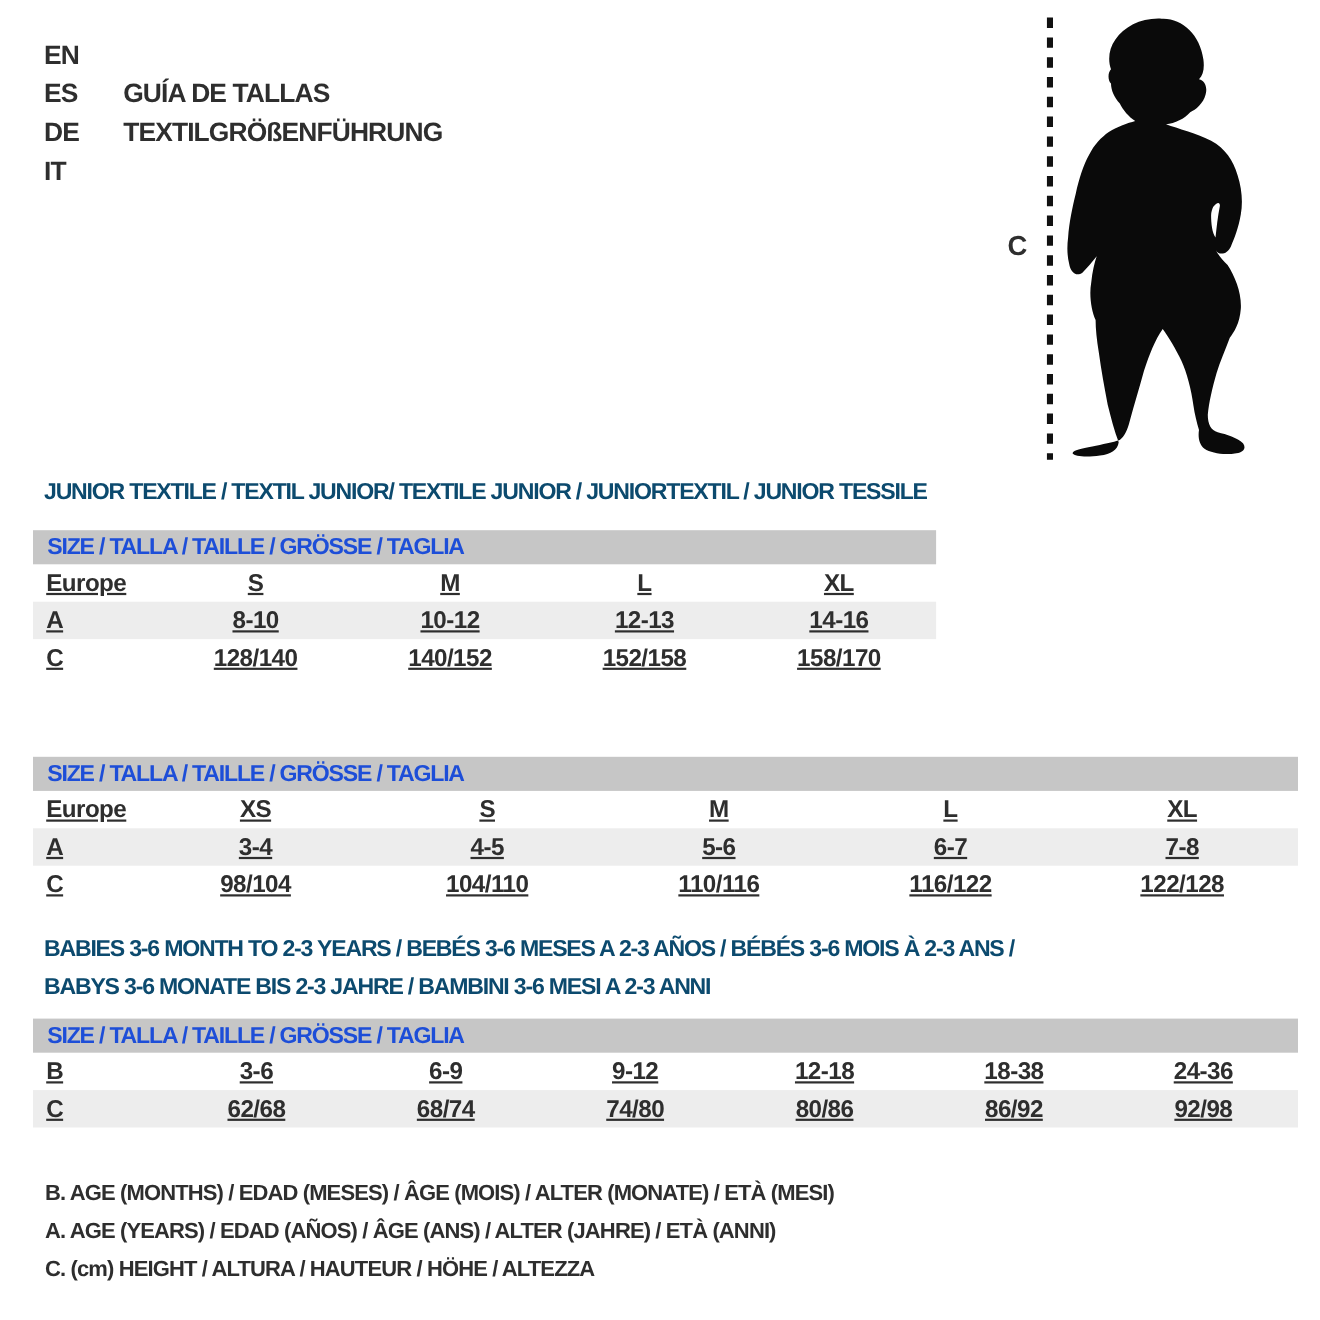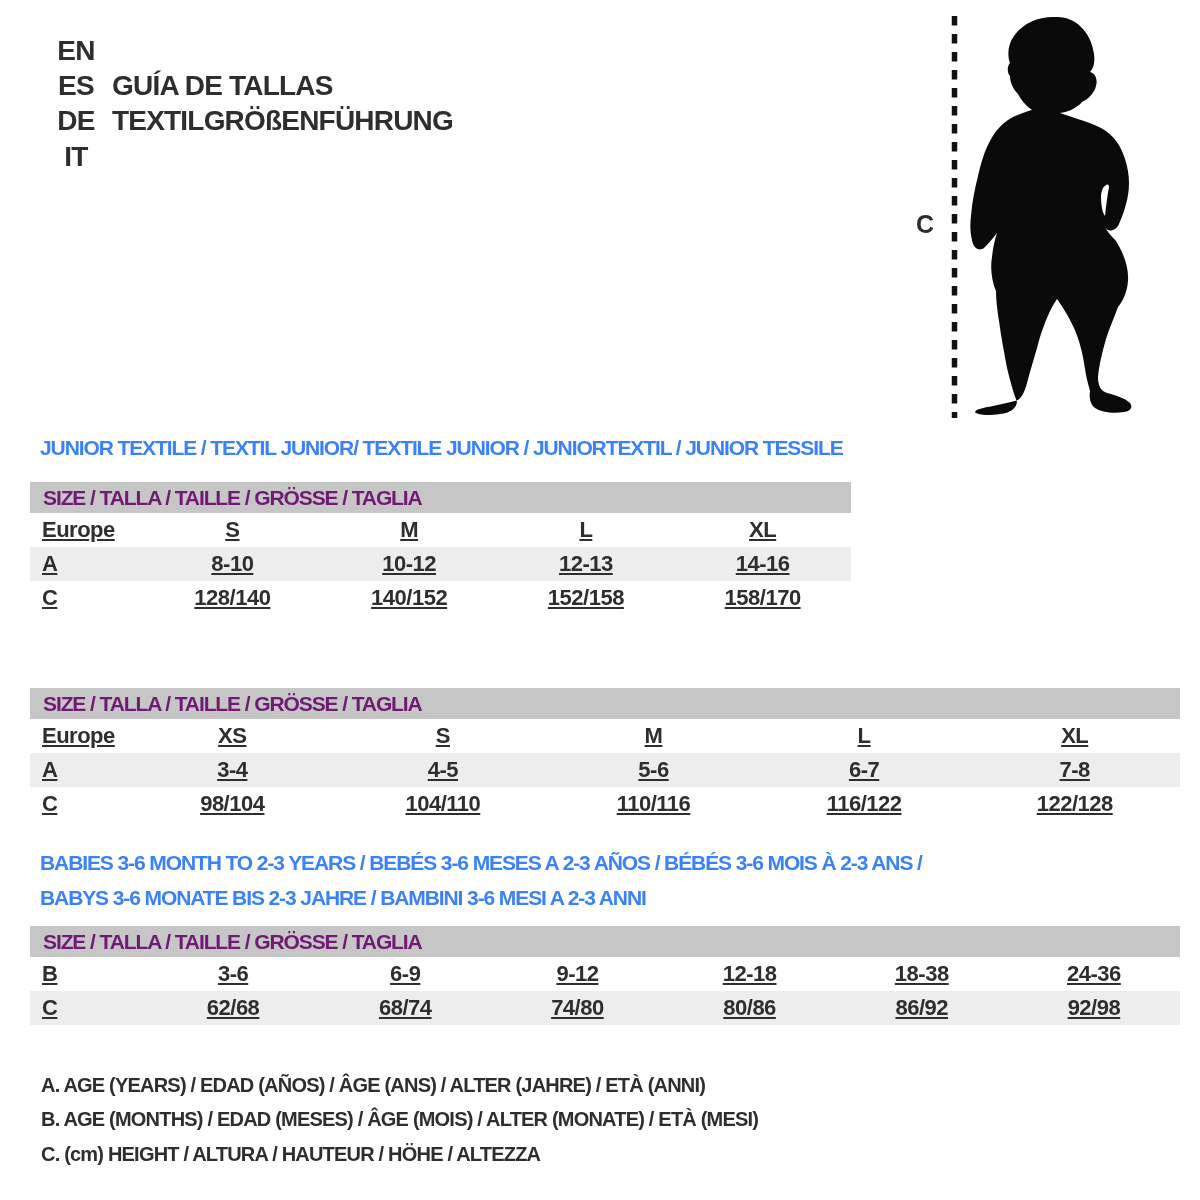--- a/index.html
+++ b/index.html
@@ -10,32 +10,32 @@
   }
   *{box-sizing:border-box;margin:0;padding:0;}
   body{margin:0;background:#ffffff;}
   .page{
     position:relative;width:1200px;height:1200px;background:#ffffff;
     font-family:"Liberation Sans",sans-serif;font-weight:bold;color:var(--text);
     overflow:hidden;
   }
   
   .languages{position:absolute;left:40px;top:33px;}
-  .lang-row{display:flex;height:35.3px;align-items:center;font-size:28px;letter-spacing:-0.8px;text-align:center;}
+  .lang-row{display:flex;height:35.3px;align-items:center;font-size:24px;letter-spacing:-0.8px;}
   .lang-code{width:72px;}
   
   .figure-svg{position:absolute;left:945px;top:0;}
   .measure-label{position:absolute;left:916px;top:210px;font-size:25px;}
   
-  .sec-title{position:absolute;left:40px;font-size:21px;letter-spacing:-1.1px;white-space:nowrap;color:#3b82f6;}
+  .sec-title{position:absolute;left:40px;font-size:21px;letter-spacing:-1.1px;white-space:nowrap;color:#0c4a6e;}
   .sub{font-size:13px;vertical-align:-5px;letter-spacing:-0.5px;}
   
   .size-table{position:absolute;left:30px;}
   .size-bar{height:31px;line-height:31px;background:var(--header-bar-bg);
-    padding-left:13px;font-size:21px;letter-spacing:-1.1px;color:#701a75;}
+    padding-left:13px;font-size:21px;letter-spacing:-1.1px;color:#1d4ed8;}
   .trow{display:grid;height:34px;align-items:center;font-size:22px;letter-spacing:-0.5px;text-decoration:underline;}
   .trow.alt{background:var(--alt-row-bg);}
   .cols4{grid-template-columns:114px repeat(4,1fr);}
   .cols5{grid-template-columns:97px repeat(5,1fr);}
   .cols6{grid-template-columns:117px repeat(6,1fr);}
   .lbl{padding-left:12px;text-align:left;}
   .cell{text-align:center;}
   .w-junior{width:821px;}
   .w-wide{width:1150px;}
   
@@ -162,18 +162,18 @@
       <span class="cell">62/68</span>
       <span class="cell">68/74</span>
       <span class="cell">74/80</span>
       <span class="cell">80/86</span>
       <span class="cell">86/92</span>
       <span class="cell">92/98</span>
     </div>
   </div>
 
   <div class="legend">
+    <div class="legend-line">B. AGE (MONTHS) / EDAD (MESES) / ÂGE (MOIS) / ALTER (MONATE) / ETÀ (MESI)</div>
     <div class="legend-line">A. AGE (YEARS) / EDAD (AÑOS) / ÂGE (ANS) / ALTER (JAHRE) / ETÀ (ANNI)</div>
-    <div class="legend-line">B. AGE (MONTHS) / EDAD (MESES) / ÂGE (MOIS) / ALTER (MONATE) / ETÀ (MESI)</div>
     <div class="legend-line">C. (cm) HEIGHT / ALTURA / HAUTEUR / HÖHE / ALTEZZA</div>
   </div>
 
 </div>
 
 </body></html>

